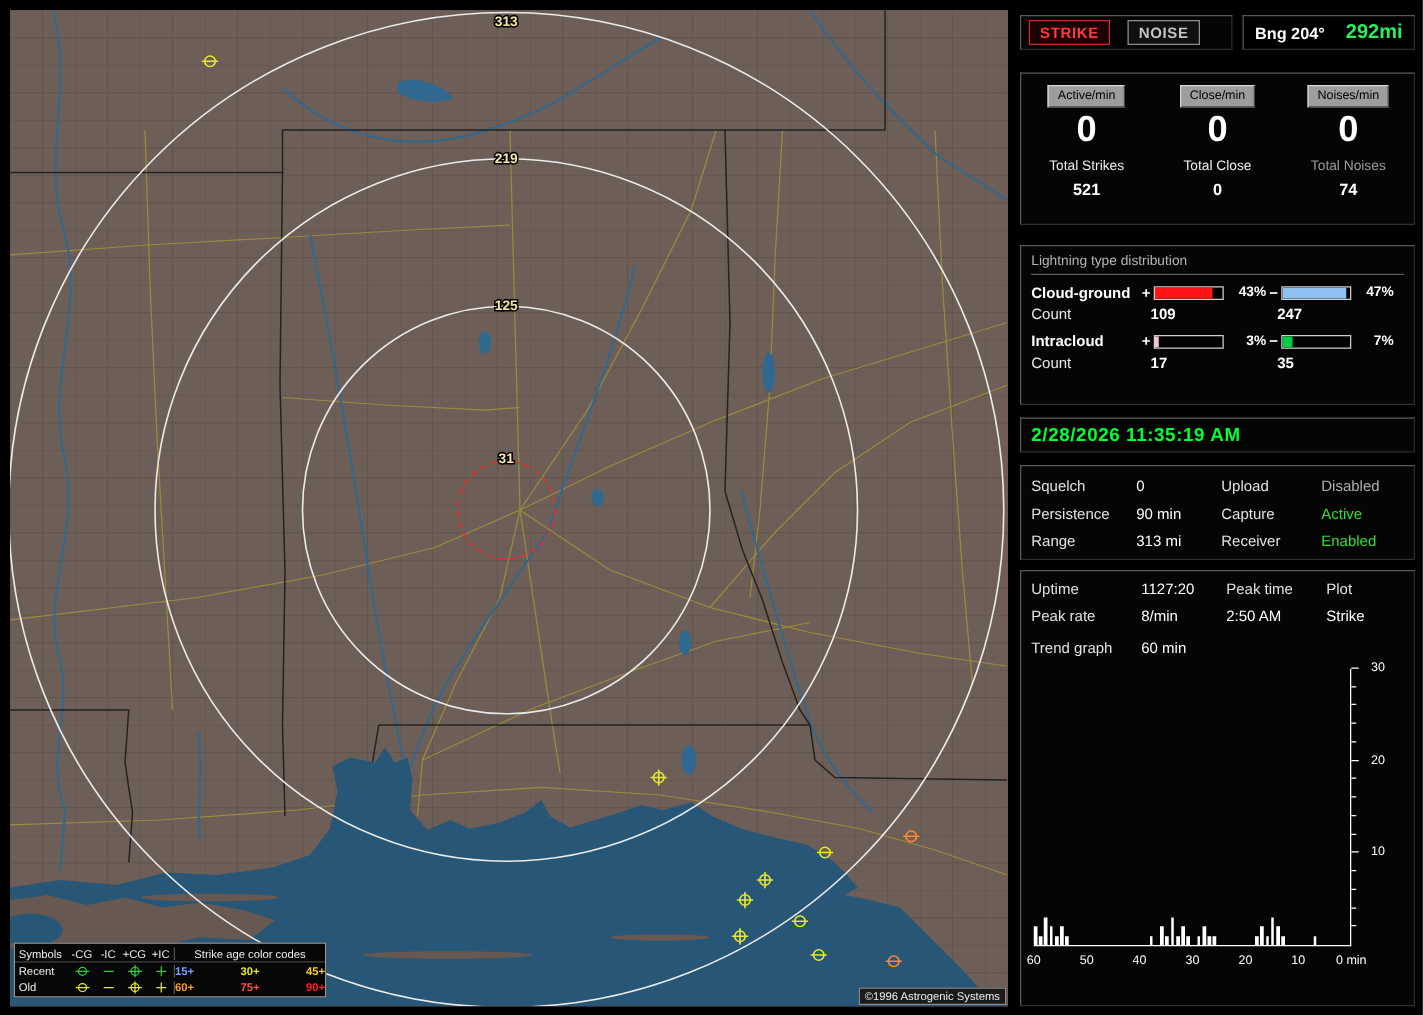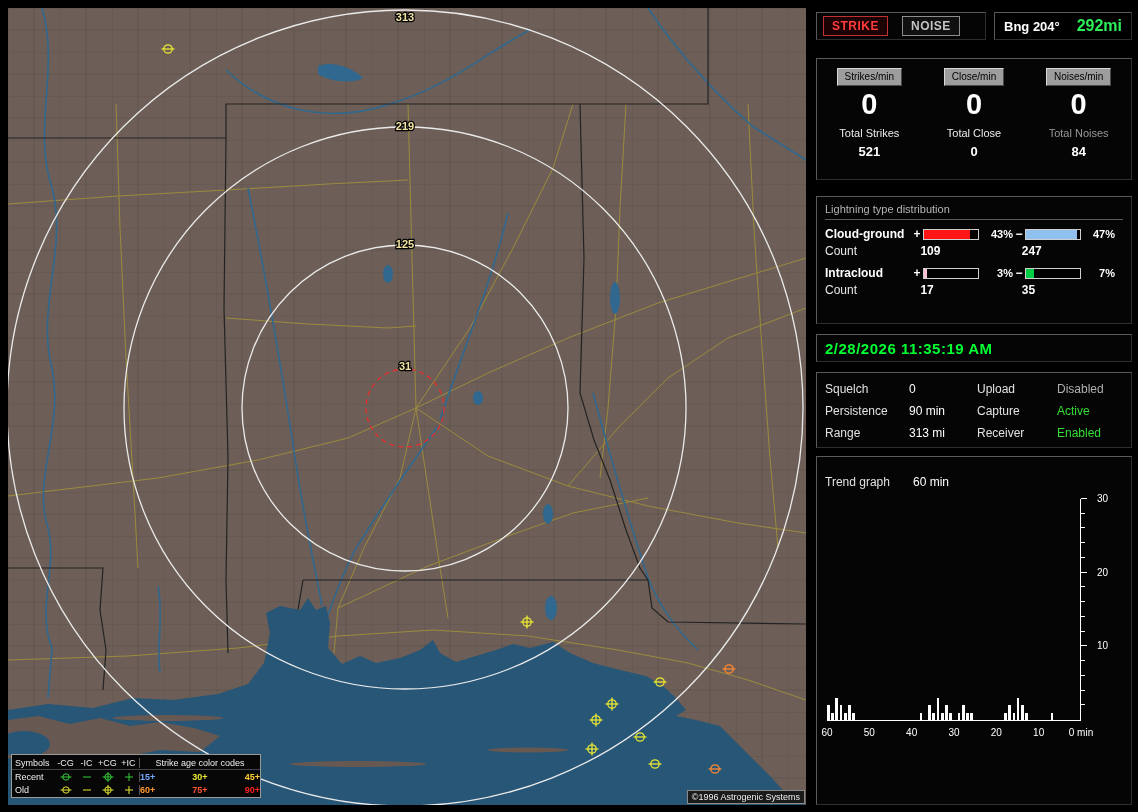--- a/index.html
+++ b/index.html
@@ -284,36 +284,36 @@
     <button class="strike-btn">STRIKE</button>
     <button class="noise-btn">NOISE</button>
   </div>
   <div class="box box-bng">
     <span class="bng-label">Bng 204°</span>
     <span class="bng-value">292mi</span>
   </div>
 
   <div class="box box-counters">
     <div>
-      <span class="rate-btn">Strikes/min</span>
+      <span class="rate-btn">Active/min</span>
       <div class="rate-value">0</div>
       <div class="total-label">Total Strikes</div>
       <div class="total-value">521</div>
     </div>
     <div>
       <span class="rate-btn">Close/min</span>
       <div class="rate-value">0</div>
       <div class="total-label">Total Close</div>
       <div class="total-value">0</div>
     </div>
     <div>
       <span class="rate-btn">Noises/min</span>
       <div class="rate-value">0</div>
       <div class="total-label dim">Total Noises</div>
-      <div class="total-value">84</div>
+      <div class="total-value">74</div>
     </div>
   </div>
 
   <div class="box box-dist">
     <div class="dist-title">Lightning type distribution</div>
     <div class="dist-row">
       <span class="dist-name">Cloud-ground</span>
       <span class="sign">+</span>
       <span class="bar">
           <span class="fill" style="display: block; width: 86%; background: rgb(255, 21, 21);"></span>
@@ -363,20 +363,30 @@
     <span class="val">90 min</span>
     <span class="lbl">Capture</span>
     <span class="val" style="color: rgb(51, 221, 51);">Active</span>
     <span class="lbl">Range</span>
     <span class="val">313 mi</span>
     <span class="lbl">Receiver</span>
     <span class="val" style="color: rgb(51, 221, 51);">Enabled</span>
   </div>
 
   <div class="box box-stats">
+    <div class="stats-grid">
+      <span class="lbl">Uptime</span>
+      <span class="val">1127:20</span>
+      <span class="lbl">Peak time</span>
+      <span class="lbl">Plot</span>
+      <span class="lbl">Peak rate</span>
+      <span class="val">8/min</span>
+      <span class="val">2:50 AM</span>
+      <span class="val">Strike</span>
+    </div>
     <div class="trend-head">
       <span class="lbl">Trend graph</span>
       <span class="val">60 min</span>
     </div>
     <div class="graph">
       <div class="plot" id="trend-plot">
           <div class="trend-bar" style="left: 0px; width: 2.7px; height: 14.7px;"></div>
           <div class="trend-bar" style="left: 4.2px; width: 2.7px; height: 7.4px;"></div>
           <div class="trend-bar" style="left: 8.4px; width: 2.7px; height: 22.1px;"></div>
           <div class="trend-bar" style="left: 12.7px; width: 2.7px; height: 14.7px;"></div>

